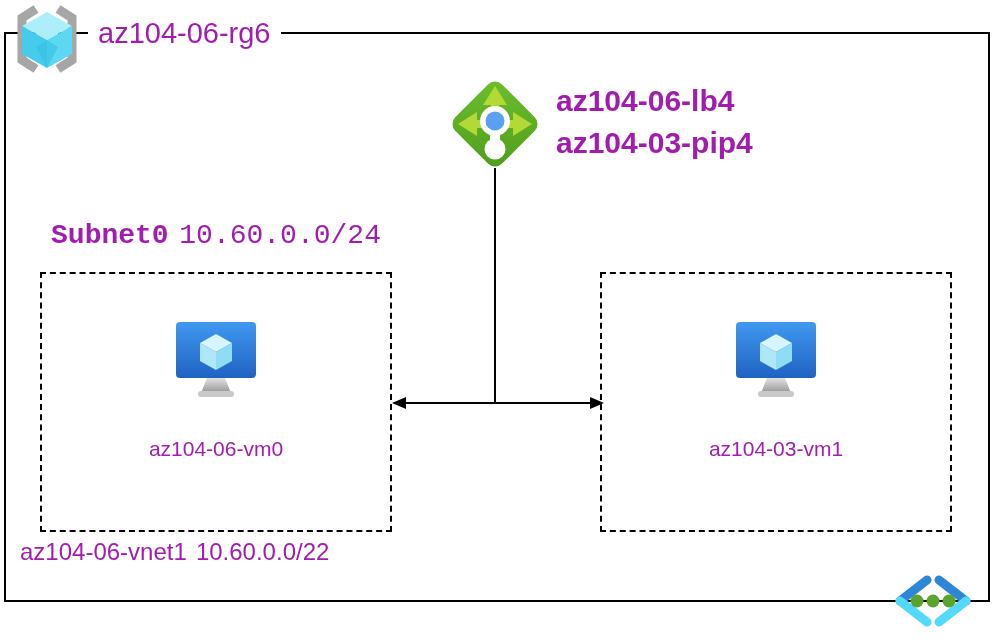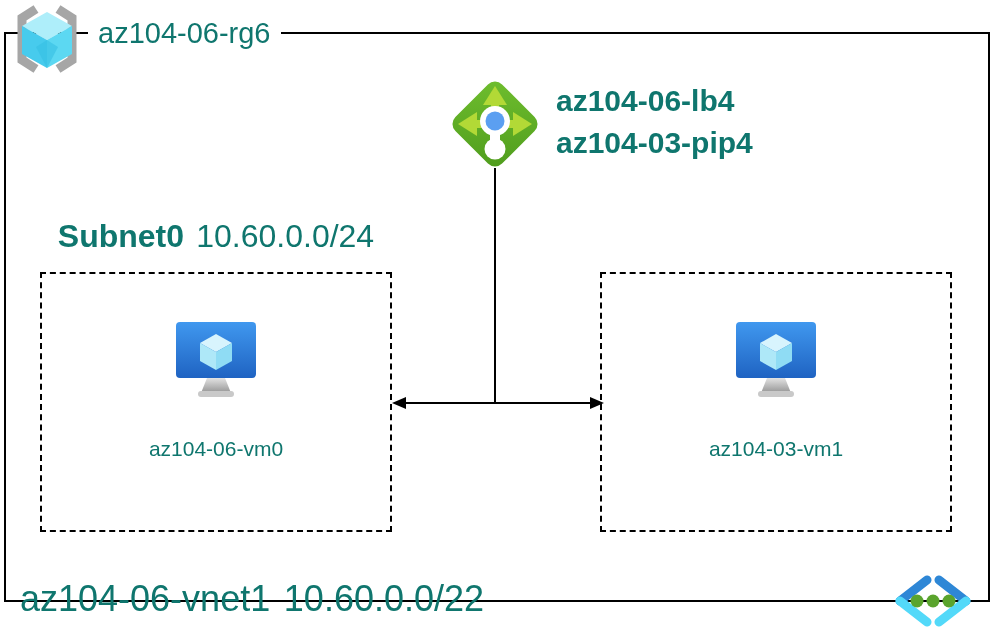--- a/index.html
+++ b/index.html
@@ -1,41 +1,41 @@
 <!DOCTYPE html>
 <html><head>
 <meta charset="utf-8">
 <style>
   html,body{margin:0;padding:0;background:#fff;}
   .canvas{
     position:relative;width:994px;height:639px;background:#ffffff;
-    font-family:"Liberation Sans",sans-serif;color:#0f766e;overflow:hidden;
+    font-family:"Liberation Sans",sans-serif;color:#a21caf;overflow:hidden;
   }
   .abs{position:absolute;}
   .rg-box{
     left:4px;top:32px;width:986px;height:570px;
     border:2px solid #000;box-sizing:border-box;background:transparent;
   }
   .rg-label{
     left:88px;top:14px;background:#ffffff;padding:0 10px;
     font-size:29px;line-height:38px;white-space:nowrap;
   }
   .lb-labels{left:556px;top:80px;font-size:30px;line-height:42px;white-space:nowrap;font-weight:bold;}
   .lb-vline{left:494px;top:168px;width:2px;height:235px;background:#000;}
   .subnet-box{
     top:272px;width:352px;height:260px;box-sizing:border-box;
     border:2px dashed #000;background:transparent;
   }
   .subnet-label{
-    top:216px;width:352px;text-align:center;font-size:32px;line-height:40px;white-space:nowrap;
+    top:216px;width:352px;text-align:center;font-size:28px;line-height:40px;white-space:nowrap;font-family:Liberation Mono, monospace;
   }
   .subnet-label .s-name{font-weight:bold;}
   .subnet-label .s-cidr{margin-left:0.38em;}
   .vm-line{width:352px;text-align:center;font-size:21px;line-height:40px;white-space:nowrap;}
-  .vnet-label{left:20px;top:580px;font-size:36px;line-height:38px;white-space:nowrap;}
+  .vnet-label{left:20px;top:533px;font-size:24px;line-height:38px;white-space:nowrap;}
   .vnet-label .v-cidr{margin-left:0.38em;}
 </style>
 </head>
 <body>
 
 <div class="canvas">
 
   <svg width="0" height="0" style="position:absolute" aria-hidden="true">
     <defs>
       <linearGradient id="vmScreen" x1="0" y1="0" x2="0" y2="1">

